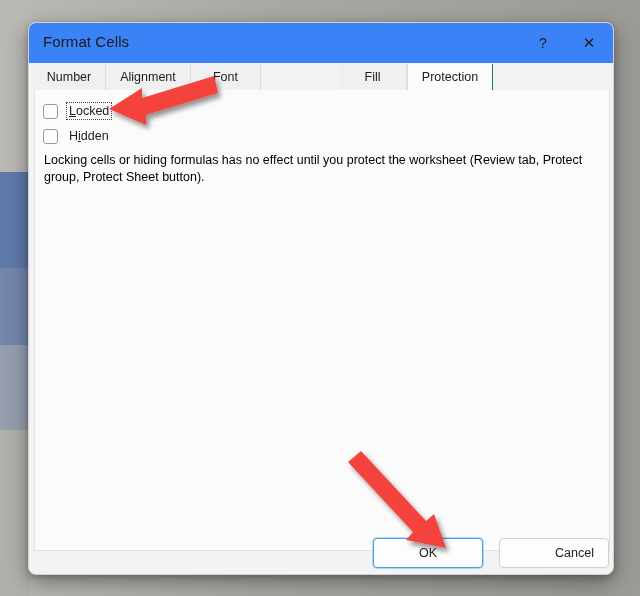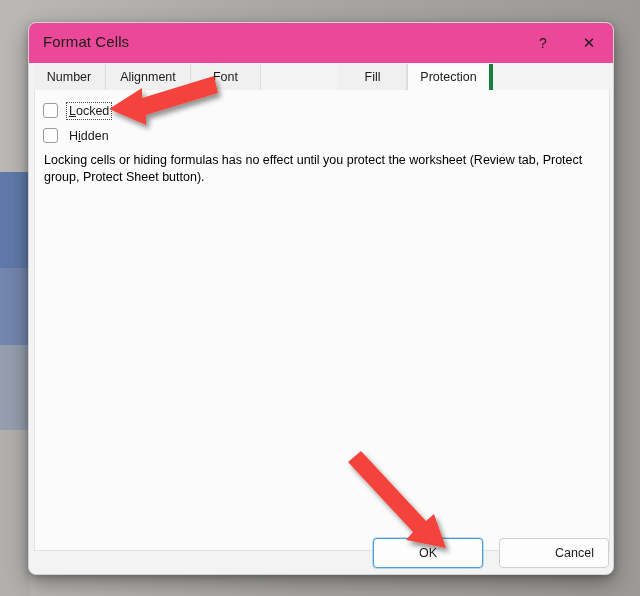--- a/index.html
+++ b/index.html
@@ -48,21 +48,21 @@
     border: 1px solid #d2d2d2;
     box-shadow: 0 8px 22px rgba(0,0,0,0.36), 0 2px 6px rgba(0,0,0,0.22);
     box-sizing: border-box;
     overflow: hidden;
   }
 
   
   #titlebar {
     position: relative;
     height: 40px;
-    background: #ec4899;
+    background: #3b82f6;
   }
   #dialog-title {
     position: absolute;
     left: 14px;
     top: 10px;
     font-size: 15px;
     color: #1b1b1b;
     letter-spacing: 0.1px;
   }
   .caption-btn {
@@ -99,41 +99,41 @@
     justify-content: center;
     font-size: 12.5px;
     color: #1b1b1b;
     background: #f0f0f0;
     border-right: 1px solid #dcdcdc;
     box-sizing: border-box;
     cursor: default;
   }
   .tab.active {
     background: #fbfbfb;
-    border-right: 4px solid #15803d;
+    border-right: 1px solid #15803d;
     border-left: 1px solid #dcdcdc;
   }
 
   
   #content-panel {
     position: absolute;
     left: 5px;
     top: 67px;
     width: 576px;
     height: 461px;
     background: #fbfbfb;
     border: 1px solid #e2e2e2;
     border-top: none;
     box-sizing: border-box;
   }
 
   .check-row {
     position: absolute;
     display: flex;
-    align-items: flex-start;
+    align-items: flex-end;
     left: 8px;
   }
   #row-locked { top: 13px; }
   #row-hidden { top: 38px; }
 
   .checkbox {
     width: 15px;
     height: 15px;
     border: 1px solid #9a9a9a;
     border-radius: 3px;

